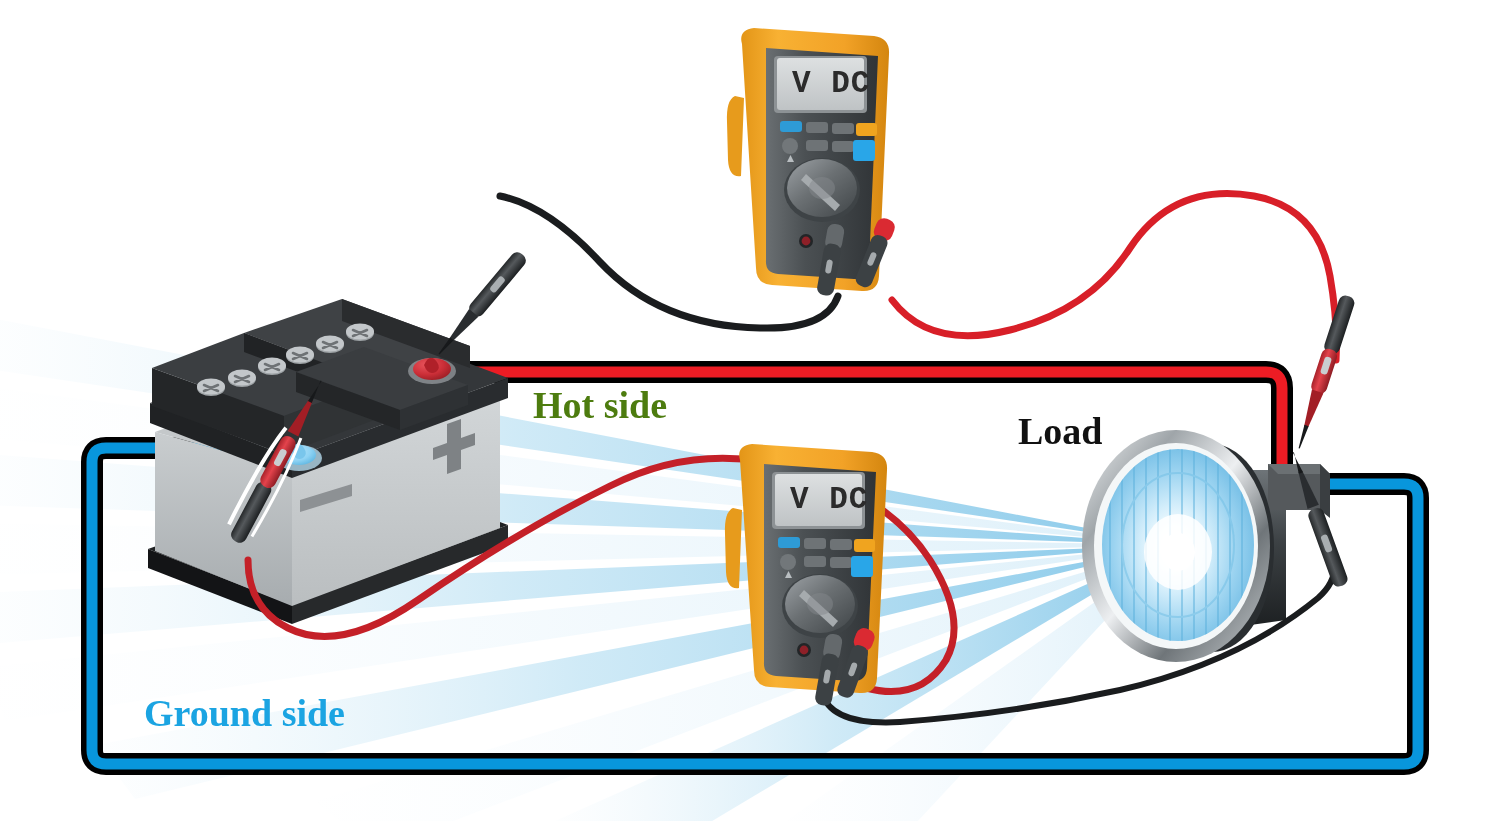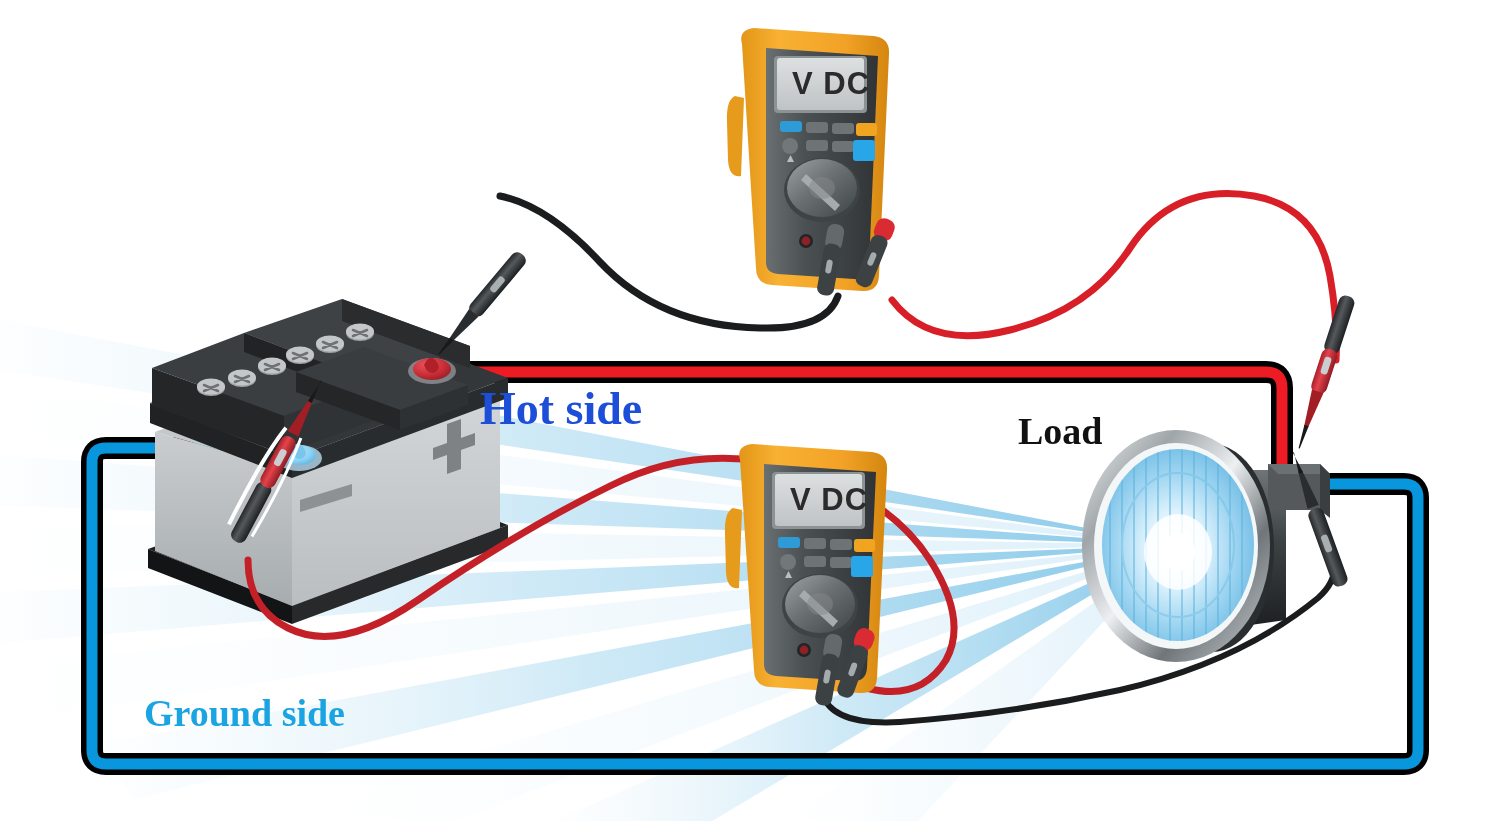--- a/index.html
+++ b/index.html
@@ -26,40 +26,40 @@
     height: 821px;
   }
   .lbl {
     position: absolute;
     font-family: "Liberation Serif", serif;
     font-weight: bold;
     white-space: nowrap;
     line-height: 1;
   }
   #label-hot {
-    left: 480px;
+    left: 533px;
     top: 386px;
-    font-size: 46px;
-    color: #1d4ed8;
+    font-size: 38px;
+    color: #4d7c0f;
   }
   #label-ground {
     left: 144px;
     top: 694px;
     font-size: 38px;
     color: #1ba4e2;
   }
   #label-load {
     left: 1018px;
     top: 412px;
     font-size: 38px;
     color: #111111;
   }
   .mtrtxt {
     position: absolute;
-    font-family: Liberation Sans, sans-serif;
+    font-family: Liberation Mono, monospace;
     font-weight: bold;
     color: #2b2b2b;
     white-space: nowrap;
   }
 </style>
 </head>
 <body>
 
 <div id="stage">
 

